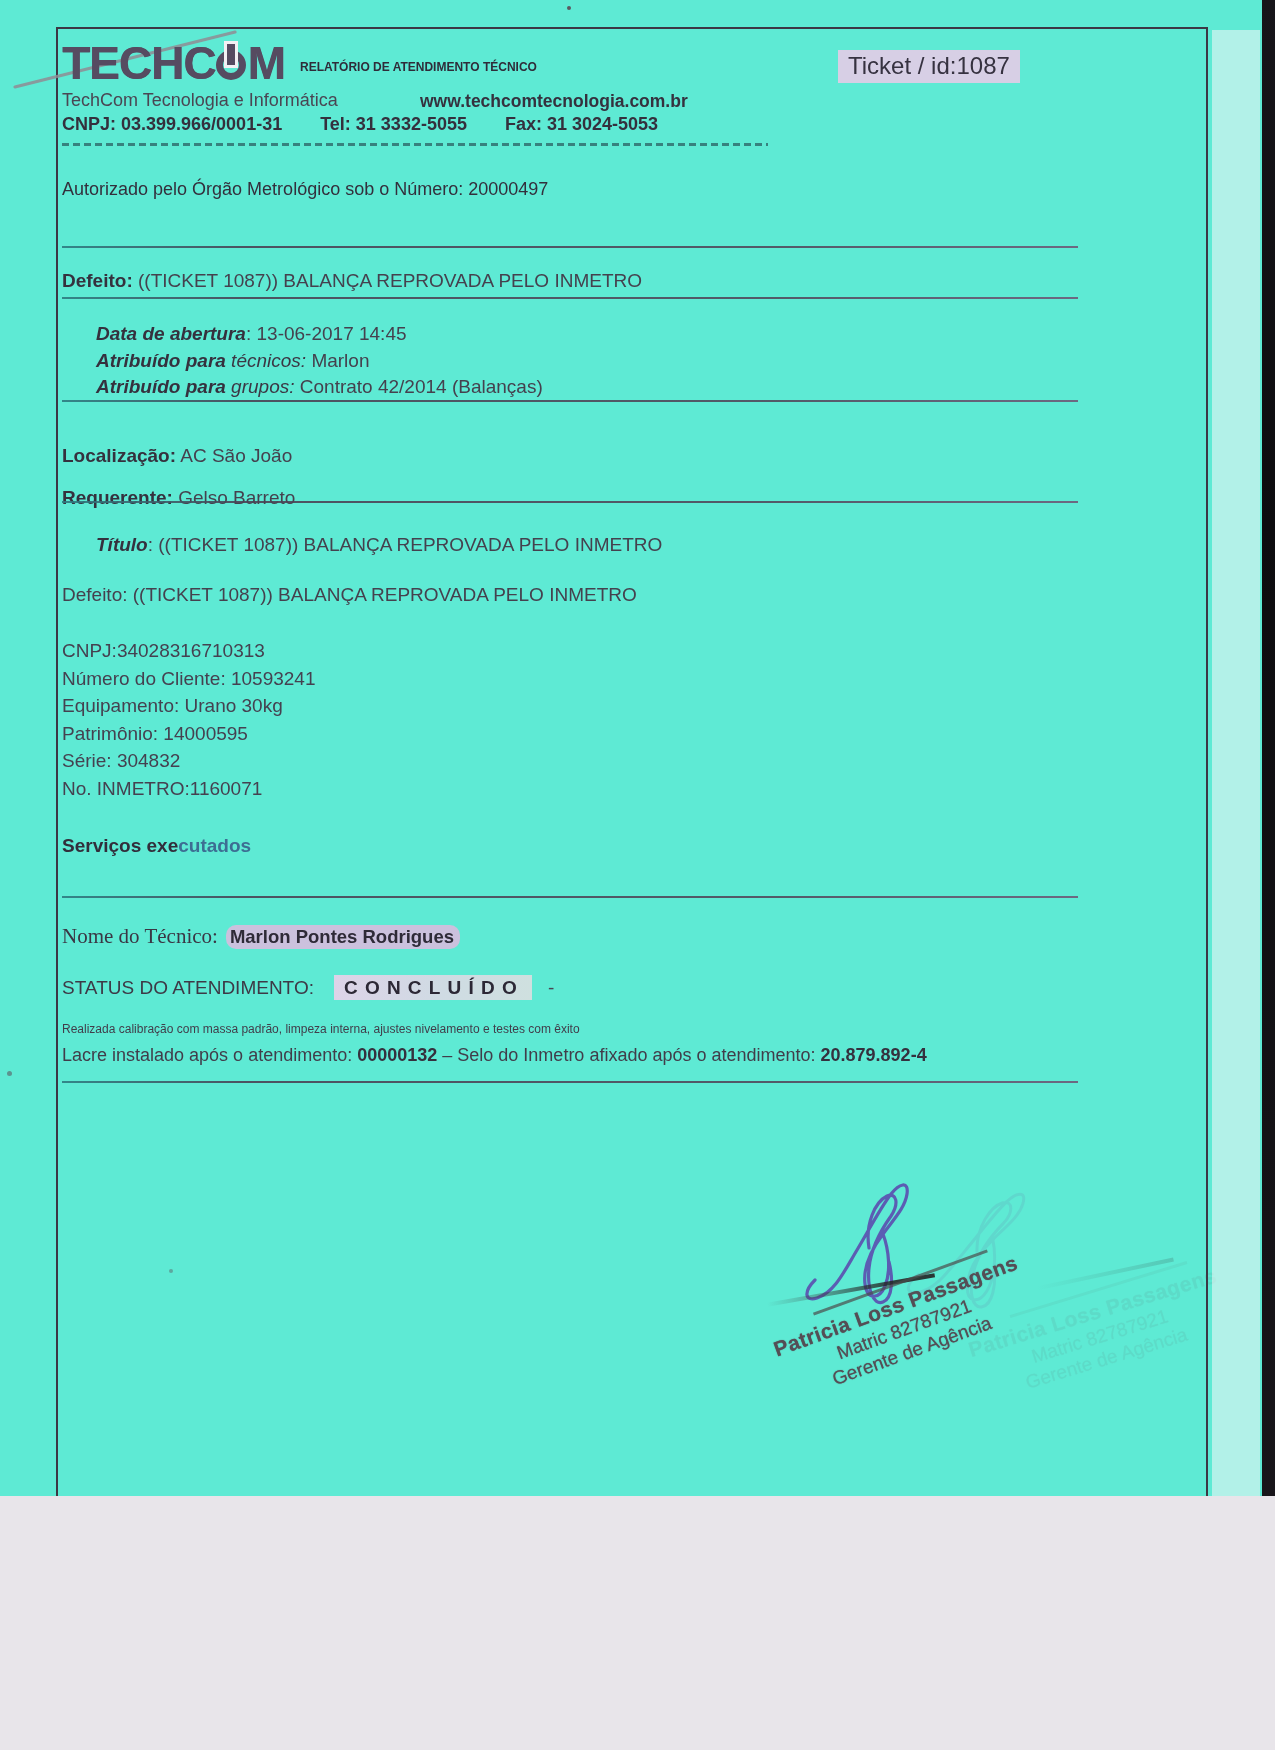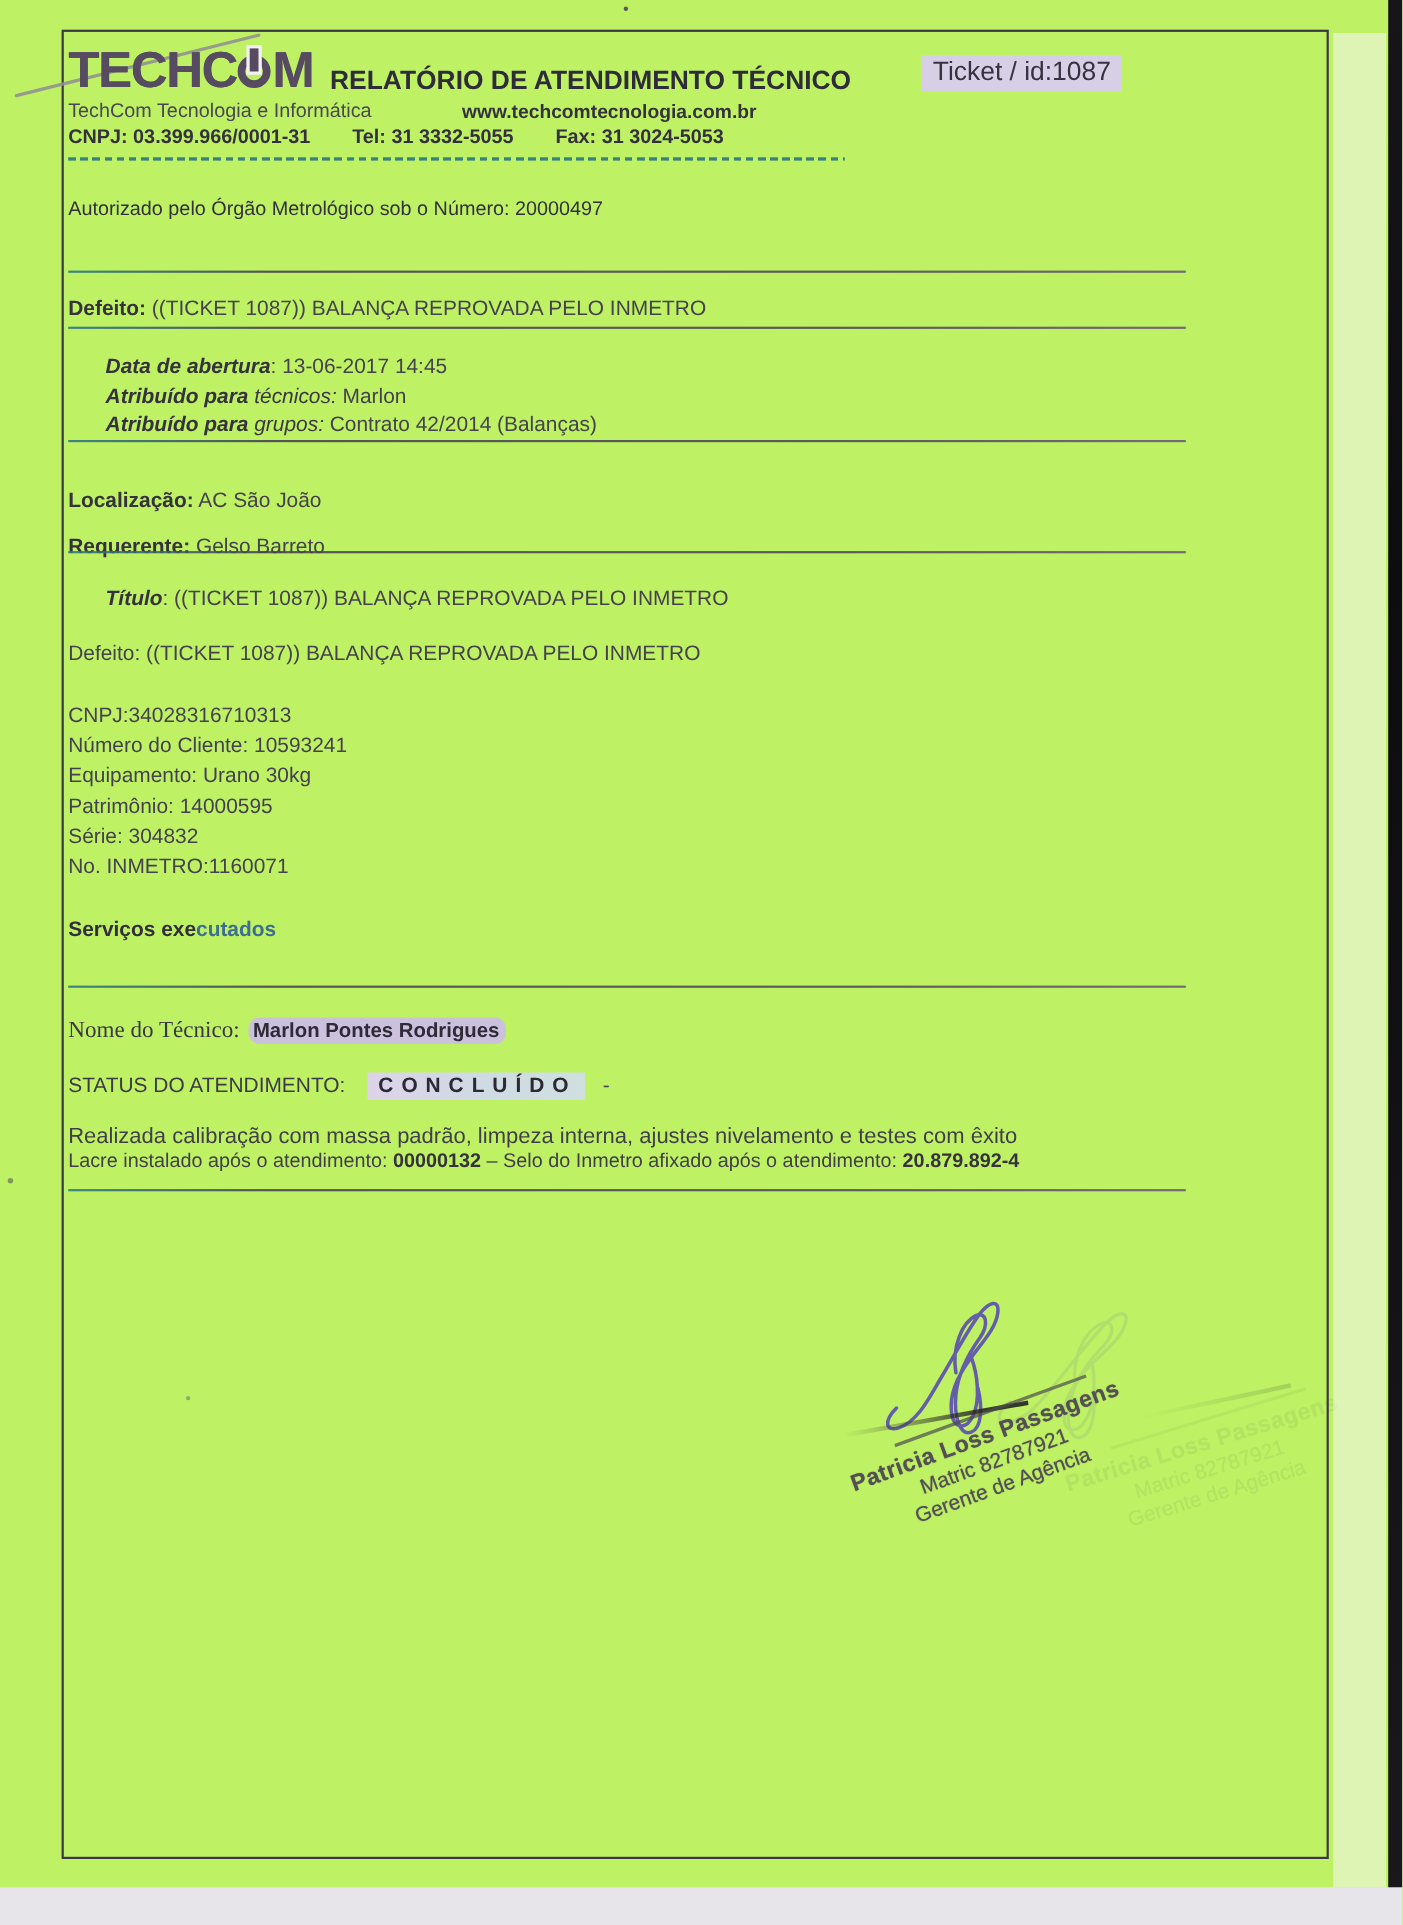--- a/index.html
+++ b/index.html
@@ -1,37 +1,37 @@
 <!DOCTYPE html>
 <html><head>
 <meta charset="utf-8">
 <style>
   * { margin:0; padding:0; box-sizing:border-box; }
   html,body { background:#e8e5ea; }
   .page {
-    position:relative; width:1275px; height:1716px;
-    background:#bef264;
+    position:relative; width:1275px; height:1496px;
+    background:#5eead4;
     font-family:"Liberation Sans", sans-serif;
     color:#3f3b48; overflow:hidden;
   }
   .abs { position:absolute; }
   .frame {
     position:absolute; left:56px; top:27px; width:1152px; height:1663px;
     border:2px solid #3c3744;
   }
   
   .logo { left:62px; top:36px; font-size:46px; font-weight:800; letter-spacing:-1px;
           color:#564b61; text-shadow:0.5px 0 0 #564b61; white-space:nowrap; }
   .logo .pwr { display:inline-block; position:relative; width:30px; height:30px;
           border:7px solid #564b61; border-radius:50%; vertical-align:-1px; margin:0 1px; }
   .logo .pwr-bar { position:absolute; left:50%; top:-13px; transform:translateX(-50%);
           width:8px; height:21px; background:#564b61; box-shadow:0 0 0 3px #f3f0f4; }
   .pen-stroke { left:10px; top:58px; width:230px; height:3px; background:#8f8c93;
           transform:rotate(-14deg); border-radius:2px; opacity:.85; }
-  .report-title { left:300px; top:60px; font-size:24px; font-weight:bold; color:#2f2c39; }
+  .report-title { left:300px; top:60px; font-size:12px; font-weight:bold; color:#2f2c39; }
   .ticket-badge { left:838px; top:50px; font-size:24px; color:#363240;
           background:#d7cfe5; padding:2px 10px 3px 10px;text-align:center; }
   .company-line { left:62px; top:90px; font-size:18px; color:#4a4653; }
   .website { left:420px; top:91px; font-size:17.5px; font-weight:bold; color:#35313e; }
   .cnpj-row { left:62px; top:114px; font-size:18px; font-weight:bold; color:#34303d; white-space:nowrap; }
   .cnpj-row span { margin-right:38px; }
   .dashes { left:62px; top:143px; width:706px; height:3px;
           background:repeating-linear-gradient(90deg,#37817e 0 7px, transparent 7px 11px); }
   .address { left:62px; top:156px; font-size:18px; color:#45414e; }
   .authorization { left:62px; top:179px; font-size:18px; font-weight:normal; color:#332f3c; }
@@ -47,21 +47,21 @@
   .services { left:62px; top:835px; font-size:19px; font-weight:bold; color:#322e3b; }
   .svc-blue { color:#3d6e93; }
   
   .tech-line { left:62px; top:924px; font-family:"Liberation Serif", serif; font-size:21px; color:#3a3644; }
   .tech-name { font-family:"Liberation Sans", sans-serif; font-size:18.5px; font-weight:bold;
           color:#2e2a37; background:#cbc1dd; padding:1px 6px 2px 4px; margin-left:8px;border-radius:10px; }
   .status-line { left:62px; top:977px; font-size:19px; color:#3d3946; }
   .status-val { font-weight:bold; letter-spacing:0.38em; color:#2c2835; padding:2px 8px 2px 10px;
           background:linear-gradient(90deg,#ddd3e8 0%,#cfdbe3 55%,#cfe0df 100%); margin-left:20px; }
   .status-suffix { margin-left:16px; color:#4a4653; }
-  .note1 { left:62px; top:1022px; font-size:20px; color:#413d4a; }
+  .note1 { left:62px; top:1022px; font-size:12px; color:#413d4a; }
   .note2 { left:62px; top:1045px; font-size:18px; color:#413d4a; }
   
   .sig { left:795px; top:1150px; }
   .sig-ghost { left:905px; top:1152px; opacity:.13; transform:rotate(9deg); }
   .stamp { left:752px; top:1283px; width:300px; text-align:center;
           transform:rotate(-20deg); color:#544e55; text-shadow:0 0 1px rgba(84,78,85,.8); }
   .stamp-topline { width:185px; height:3px; margin:0 auto 7px 70px; background:#4b4b4b; opacity:.7; }
   .stamp-name { font-size:21px; font-weight:bold; letter-spacing:.5px; }
   .stamp-matric { font-size:19px; margin-top:2px; }
   .stamp-role { font-size:19px; margin-top:1px; }

